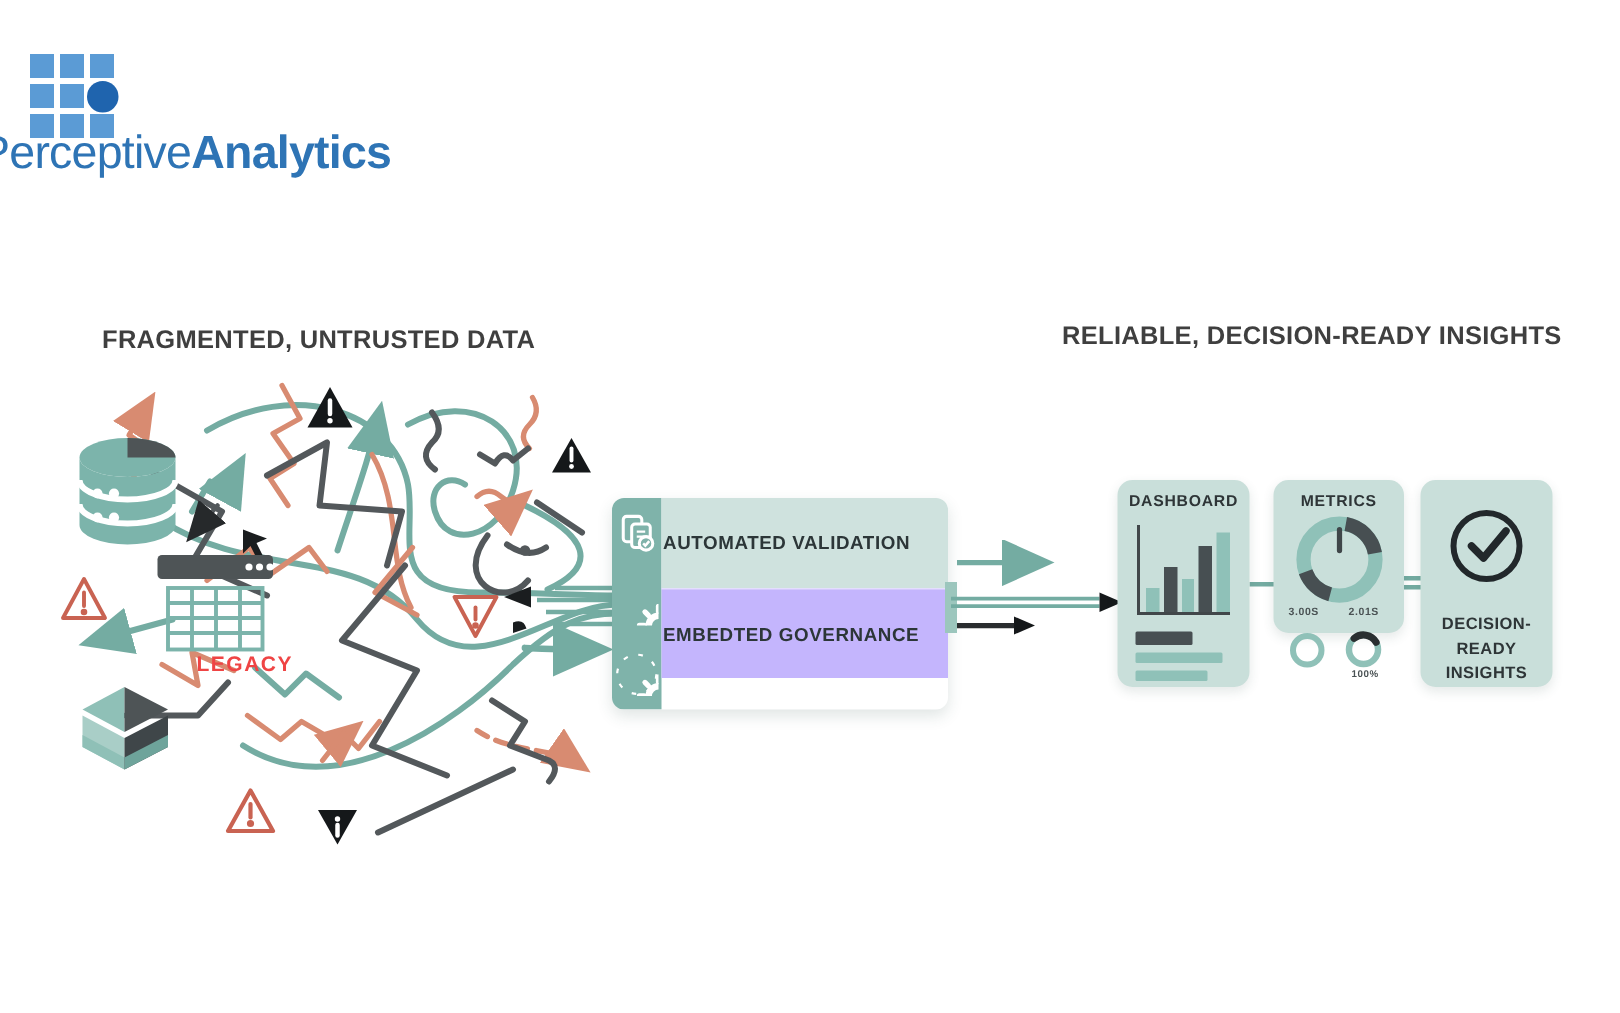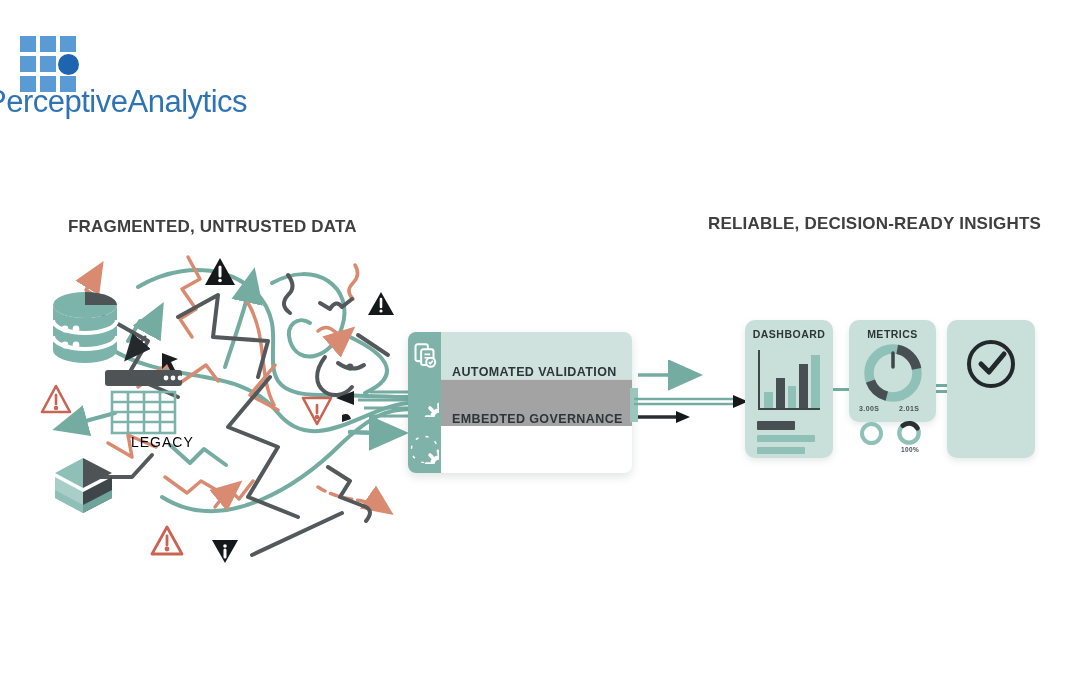--- a/index.html
+++ b/index.html
@@ -6,39 +6,39 @@
   body{width:1080px;height:675px;background:#fff;overflow:hidden;
        font-family:"Liberation Sans", sans-serif;position:relative;}
   .abs{position:absolute;}
 
   
   .logo-grid{left:20px;top:36px;display:grid;grid-template-columns:repeat(3,16px);
              grid-template-rows:repeat(3,16px);gap:4px;}
   .logo-sq{background:#5b9bd5;}
   .logo-dot{background:#1f64ae;border-radius:50%;width:21px;height:21px;margin:-2px;}
   .logo-text{left:-14px;top:84px;font-size:31px;color:#2e74b5;letter-spacing:-0.5px;white-space:nowrap;}
-  .logo-text b{font-weight:400;}
+  .logo-text b{font-weight:700;}
 
   
   .heading{font-weight:700;color:#3f3f3f;font-size:17px;letter-spacing:0.2px;white-space:nowrap;}
   #heading-left{left:68px;top:217px;}
   #heading-right{left:708px;top:214px;text-align:center;}
 
   
-  .legacy-label{left:131px;top:434px;font-size:14px;font-weight:400;color:#000000;letter-spacing:1px;}
+  .legacy-label{left:131px;top:434px;font-size:14px;font-weight:700;color:#ef4444;letter-spacing:1px;}
 
   
   .panel{left:408px;top:332px;width:224px;height:141px;border-radius:8px;overflow:hidden;
          display:flex;box-shadow:0 4px 10px rgba(50,80,75,.15);}
   .panel-strip{width:33px;background:#7fb3aa;display:flex;flex-direction:column;}
   .strip-cell{height:47px;display:flex;align-items:center;justify-content:center;}
   .panel-rows{flex:1;display:flex;flex-direction:column;}
-  .panel-row{height:47px;display:flex;align-items:flex-end;padding-left:11px;box-sizing:border-box;}
+  .panel-row{height:60px;display:flex;align-items:center;padding-left:1px;box-sizing:border-box;}
   .row-light{background:#cfe2de;}
-  .row-mid{background:#a3a3a3;}
+  .row-mid{background:#c4b5fd;}
   .panel-row + .panel-row{border-top:1px solid rgba(255,255,255,.55);}
   .step-label{font-size:12.5px;font-weight:700;color:#2c3638;letter-spacing:0.4px;white-space:nowrap;}
 
   
   .card{background:#c9dfda;border-radius:10px;box-shadow:0 3px 7px rgba(50,80,75,.12);}
   #card-dashboard{left:745px;top:320px;width:88px;height:138px;}
   #card-metrics{left:849px;top:320px;width:87px;height:102px;}
   #card-insights{left:947px;top:320px;width:88px;height:138px;}
   .card-title{position:absolute;top:8px;left:0;right:0;text-align:center;
               font-size:10.5px;font-weight:700;color:#2e3537;letter-spacing:0.5px;}
@@ -312,13 +312,17 @@
     <path d="M7.2 6.1 A9 9 0 0 1 20.8 8.5" fill="none" stroke="#2a2f31" stroke-width="4.4" stroke-linecap="round"></path>
   </svg>
   <div class="mini-label" style="left:52px;top:126px;font-size:6.5px">100%</div>
 </div>
 
 <div class="abs card" id="card-insights">
   <svg class="abs" style="left:17px;top:17px" width="54" height="54" viewBox="0 0 54 54">
     <circle cx="27" cy="27" r="22" fill="none" stroke="#22282b" stroke-width="4"></circle>
     <path d="M17 27 L25 35 L40 17" fill="none" stroke="#22282b" stroke-width="5" stroke-linecap="round" stroke-linejoin="round"></path>
   </svg>
+  <div class="insights-text">
+    <span>DECISION-READY</span><br>
+    <span>INSIGHTS</span>
+  </div>
 </div>
 
 </body></html>

